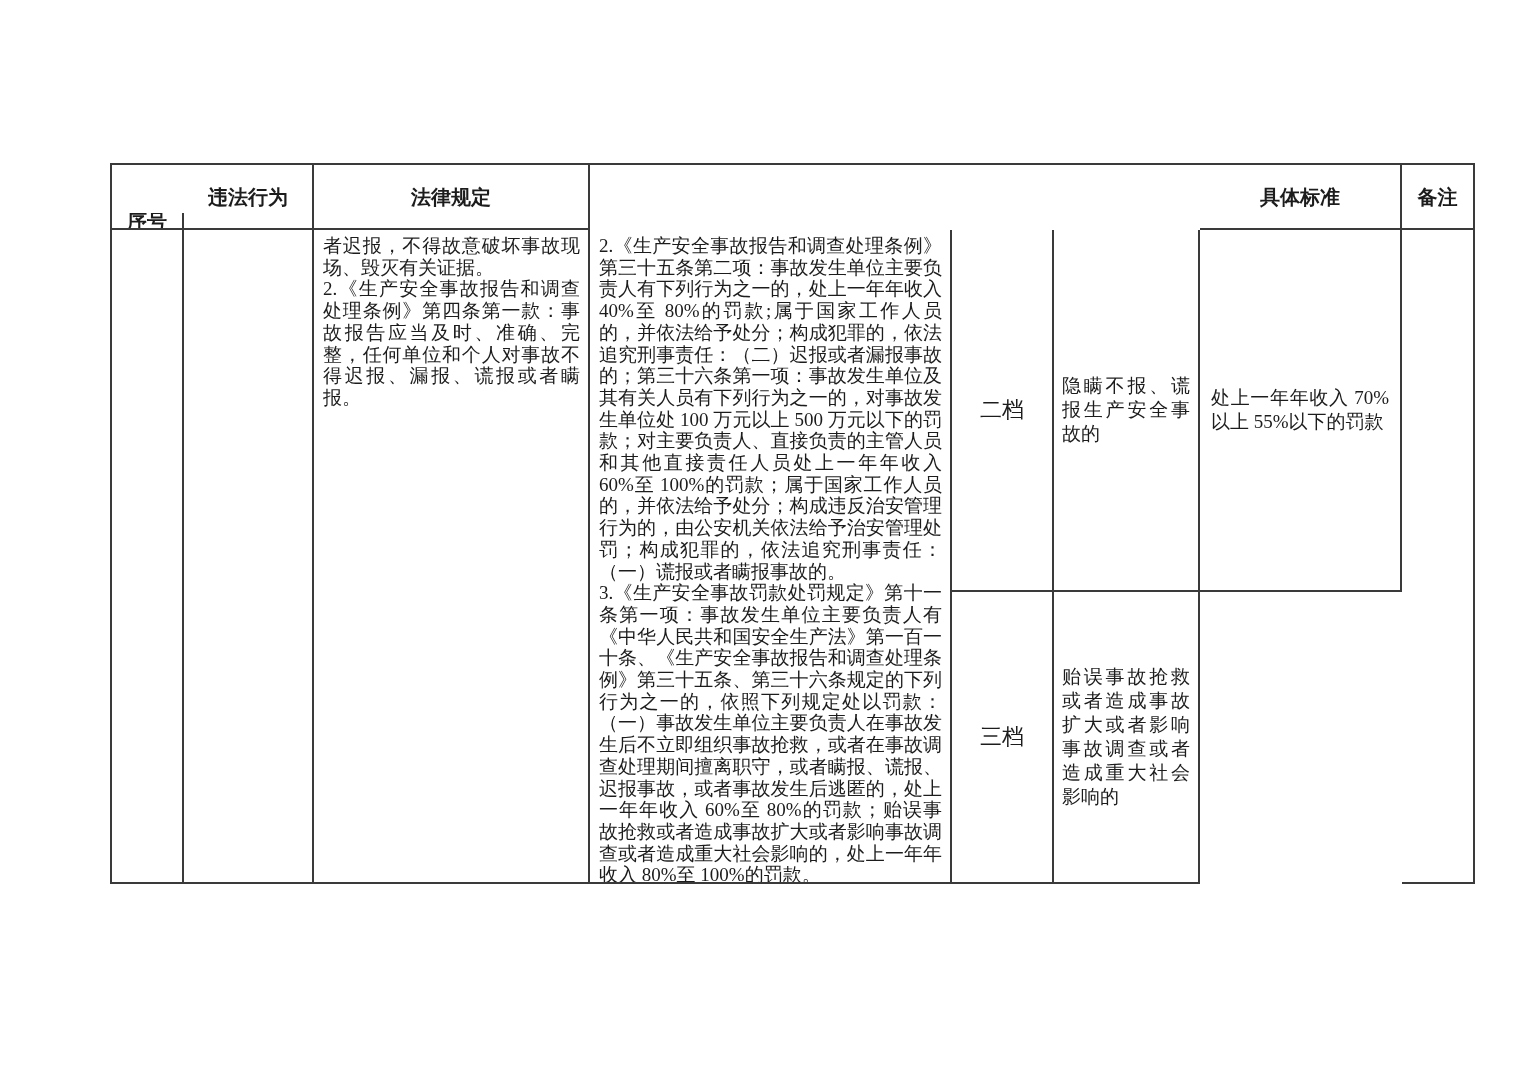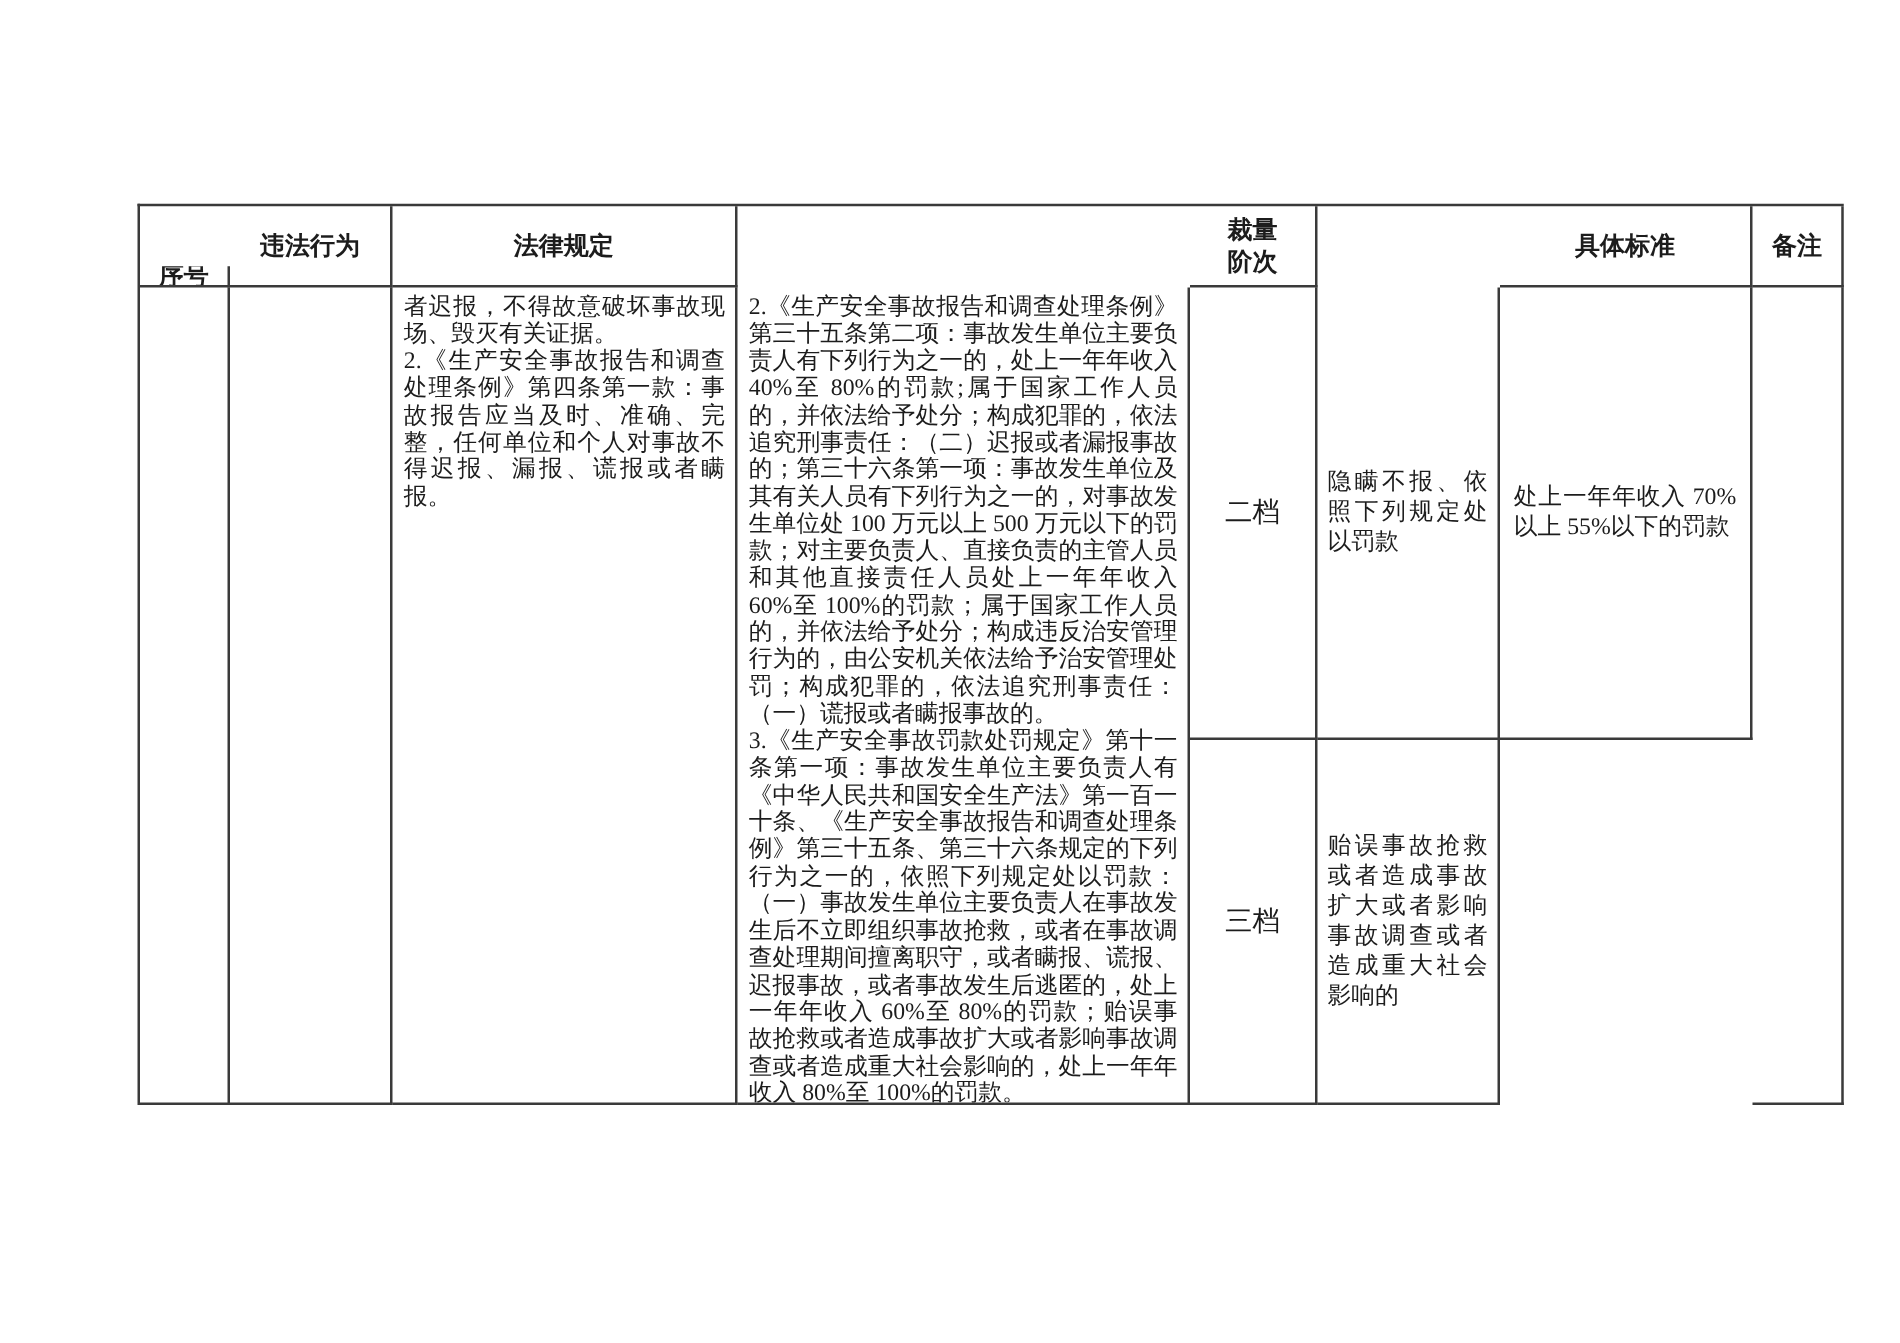--- a/index.html
+++ b/index.html
@@ -99,44 +99,40 @@
 
   <div class="cell th h1">
     <span>序号</span>
   </div>
   <div class="cell th h2">
     <span>违法行为</span>
   </div>
   <div class="cell th h3">
     <span>法律规定</span>
   </div>
-  <div class="cell th h5">
-    <span>裁量
-阶次</span>
-  </div>
   <div class="cell th h7">
     <span>具体标准</span>
   </div>
   <div class="cell th h8">
     <span>备注</span>
   </div>
 
   <div class="cell c1"></div>
   <div class="cell c2"></div>
   <div class="cell c3 flow-text">者迟报，不得故意破坏事故现场、毁灭有关证据。
 2.《生产安全事故报告和调查处理条例》第四条第一款：事故报告应当及时、准确、完整，任何单位和个人对事故不得迟报、漏报、谎报或者瞒报。</div>
   <div class="cell c4 flow-text">2.《生产安全事故报告和调查处理条例》第三十五条第二项：事故发生单位主要负责人有下列行为之一的，处上一年年收入 40%至 80%的罚款;属于国家工作人员的，并依法给予处分；构成犯罪的，依法追究刑事责任：（二）迟报或者漏报事故的；第三十六条第一项：事故发生单位及其有关人员有下列行为之一的，对事故发生单位处 100 万元以上 500 万元以下的罚款；对主要负责人、直接负责的主管人员和其他直接责任人员处上一年年收入 60%至 100%的罚款；属于国家工作人员的，并依法给予处分；构成违反治安管理行为的，由公安机关依法给予治安管理处罚；构成犯罪的，依法追究刑事责任：（一）谎报或者瞒报事故的。
 3.《生产安全事故罚款处罚规定》第十一条第一项：事故发生单位主要负责人有《中华人民共和国安全生产法》第一百一十条、《生产安全事故报告和调查处理条例》第三十五条、第三十六条规定的下列行为之一的，依照下列规定处以罚款：（一）事故发生单位主要负责人在事故发生后不立即组织事故抢救，或者在事故调查处理期间擅离职守，或者瞒报、谎报、迟报事故，或者事故发生后逃匿的，处上一年年收入 60%至 80%的罚款；贻误事故抢救或者造成事故扩大或者影响事故调查或者造成重大社会影响的，处上一年年收入 80%至 100%的罚款。</div>
   <div class="cell c8"></div>
 
   <div class="cell center-v tier-level t0l">
     <span>二档</span>
   </div>
   <div class="cell center-v t0c">
-    <div class="cond-text">隐瞒不报、依照下列规定处以罚款</div>
+    <div class="cond-text">隐瞒不报、谎报生产安全事故的</div>
   </div>
   <div class="cell center-v t0s">
     <div class="std-text">处上一年年收入 70%以上 55%以下的罚款</div>
   </div>
 
   <div class="cell center-v tier-level t1l">
     <span>三档</span>
   </div>
   <div class="cell center-v t1c">
     <div class="cond-text">贻误事故抢救或者造成事故扩大或者影响事故调查或者造成重大社会影响的</div>

